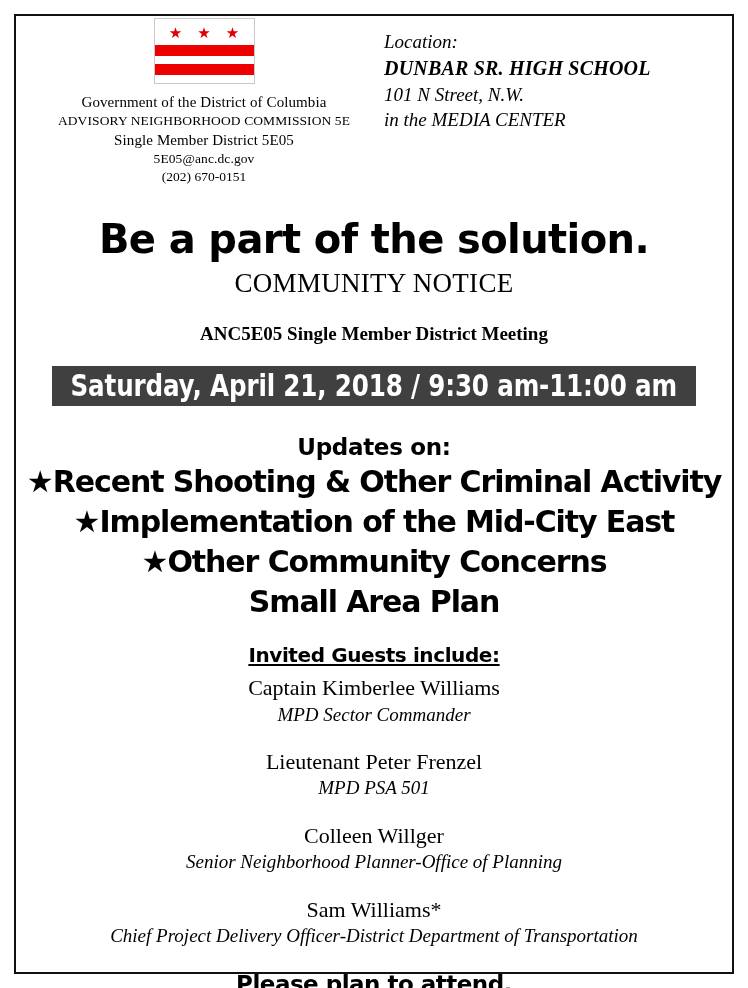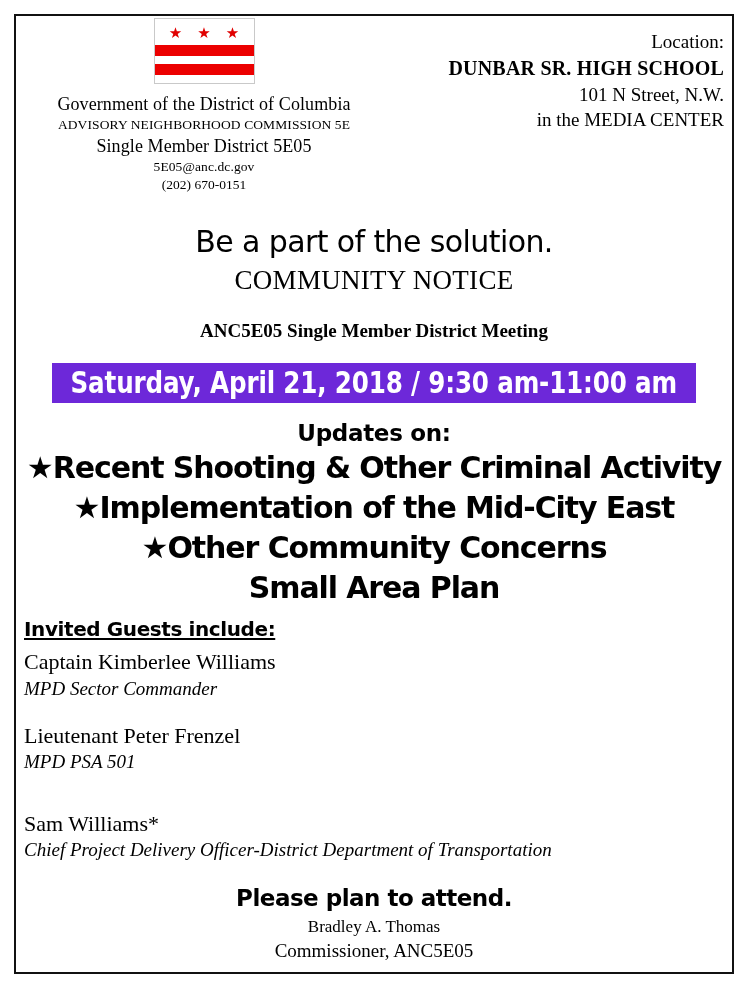--- a/index.html
+++ b/index.html
@@ -42,22 +42,23 @@
     align-items: flex-start;
     padding-top: 14px;
   }
   .header-left {
     width: 360px;
     flex: 0 0 360px;
     text-align: center;
   }
   .header-right {
     flex: 1 1 auto;
-    text-align: right;
+    text-align: left;
     padding-top: 16px;
+    font-style: italic;
   }
 
   
   .flag {
     width: 101px;
     height: 66px;
     margin: 4px auto 8px auto;
     background: #ffffff;
     border: 1px solid #c9c9c9;
     position: relative;
@@ -83,21 +84,21 @@
     left: 0;
     right: 0;
     height: 11px;
     background: #ec0000;
   }
   .flag-bar-1 { top: 26px; }
   .flag-bar-2 { top: 45px; }
 
   .org-line {
     font-family: "Liberation Serif", serif;
-    font-size: 18px;
+    font-size: 15px;
     line-height: 1.34;
     letter-spacing: 0.1px;
   }
   .org-line.l2 { font-size: 13.5px; }
   .org-line.l4 { font-size: 13.5px; }
   .org-phone {
     font-weight: normal;
     font-size: 13.5px;
     line-height: 1.4;
   }
@@ -121,22 +122,22 @@
     line-height: 1.35;
   }
 
   
   .title-block {
     text-align: center;
     margin-top: 30px;
   }
   .slogan {
     font-family: "DejaVu Sans", sans-serif;
-    font-weight: normal;
-    font-size: 30px;
+    font-weight: bold;
+    font-size: 40px;
     letter-spacing: -0.6px;
     line-height: 1.1;
   }
   .community-notice {
     font-family: "Liberation Serif", serif;
     font-size: 27px;
     line-height: 1.35;
     margin-top: 4px;
     letter-spacing: 0.3px;
   }
@@ -146,41 +147,41 @@
     font-size: 19px;
     line-height: 1.4;
     margin-top: 19px;
   }
 
   
   .date-banner {
     margin: 19px auto 0 auto;
     width: 644px;
     height: 40px;
-    background: #6d28d9;
+    background: #404040;
     display: flex;
     align-items: center;
     justify-content: center;
   }
   .date-banner-text {
     font-family: "DejaVu Sans", sans-serif;
     font-weight: bold;
     font-size: 30px;
     color: #ffffff;
     white-space: nowrap;
     transform: scaleX(0.82);
     transform-origin: center center;
     letter-spacing: -0.2px;
     line-height: 1;
   }
 
   
   .updates {
     text-align: center;
-    margin-top: 17px;
+    margin-top: 28px;
     font-family: "DejaVu Sans", sans-serif;
     font-weight: bold;
   }
   .updates-heading {
     font-size: 23px;
     line-height: 1.2;
     letter-spacing: -0.3px;
   }
   .update-item {
     font-size: 30px;
@@ -188,21 +189,22 @@
     letter-spacing: -1.1px;
     white-space: nowrap;
   }
   .update-item .star {
     font-family: "DejaVu Sans", sans-serif;
     letter-spacing: -1px;
   }
 
   
   .guests {
-    margin-top: 10px;
+    text-align: center;
+    margin-top: 22px;
   }
   .guests-heading {
     font-family: "DejaVu Sans", sans-serif;
     font-weight: bold;
     font-size: 20px;
     text-decoration: underline;
     text-underline-offset: 2px;
     letter-spacing: -0.4px;
     line-height: 1.2;
   }
@@ -318,20 +320,24 @@
         <div class="guest-title">MPD Sector Commander</div>
       </div>
       <div class="guest-spacer"></div>
 
       <div class="guest">
         <div class="guest-name">Lieutenant Peter Frenzel</div>
         <div class="guest-title">MPD PSA 501</div>
       </div>
       <div class="guest-spacer"></div>
 
+      <div class="guest">
+        <div class="guest-name">Colleen Willger</div>
+        <div class="guest-title">Senior Neighborhood Planner-Office of Planning</div>
+      </div>
       <div class="guest-spacer"></div>
 
       <div class="guest">
         <div class="guest-name">Sam Williams*</div>
         <div class="guest-title">Chief Project Delivery Officer-District Department of Transportation</div>
       </div>
     </div>
 
     <div class="closing">
       <div class="attend">Please plan to attend.</div>

